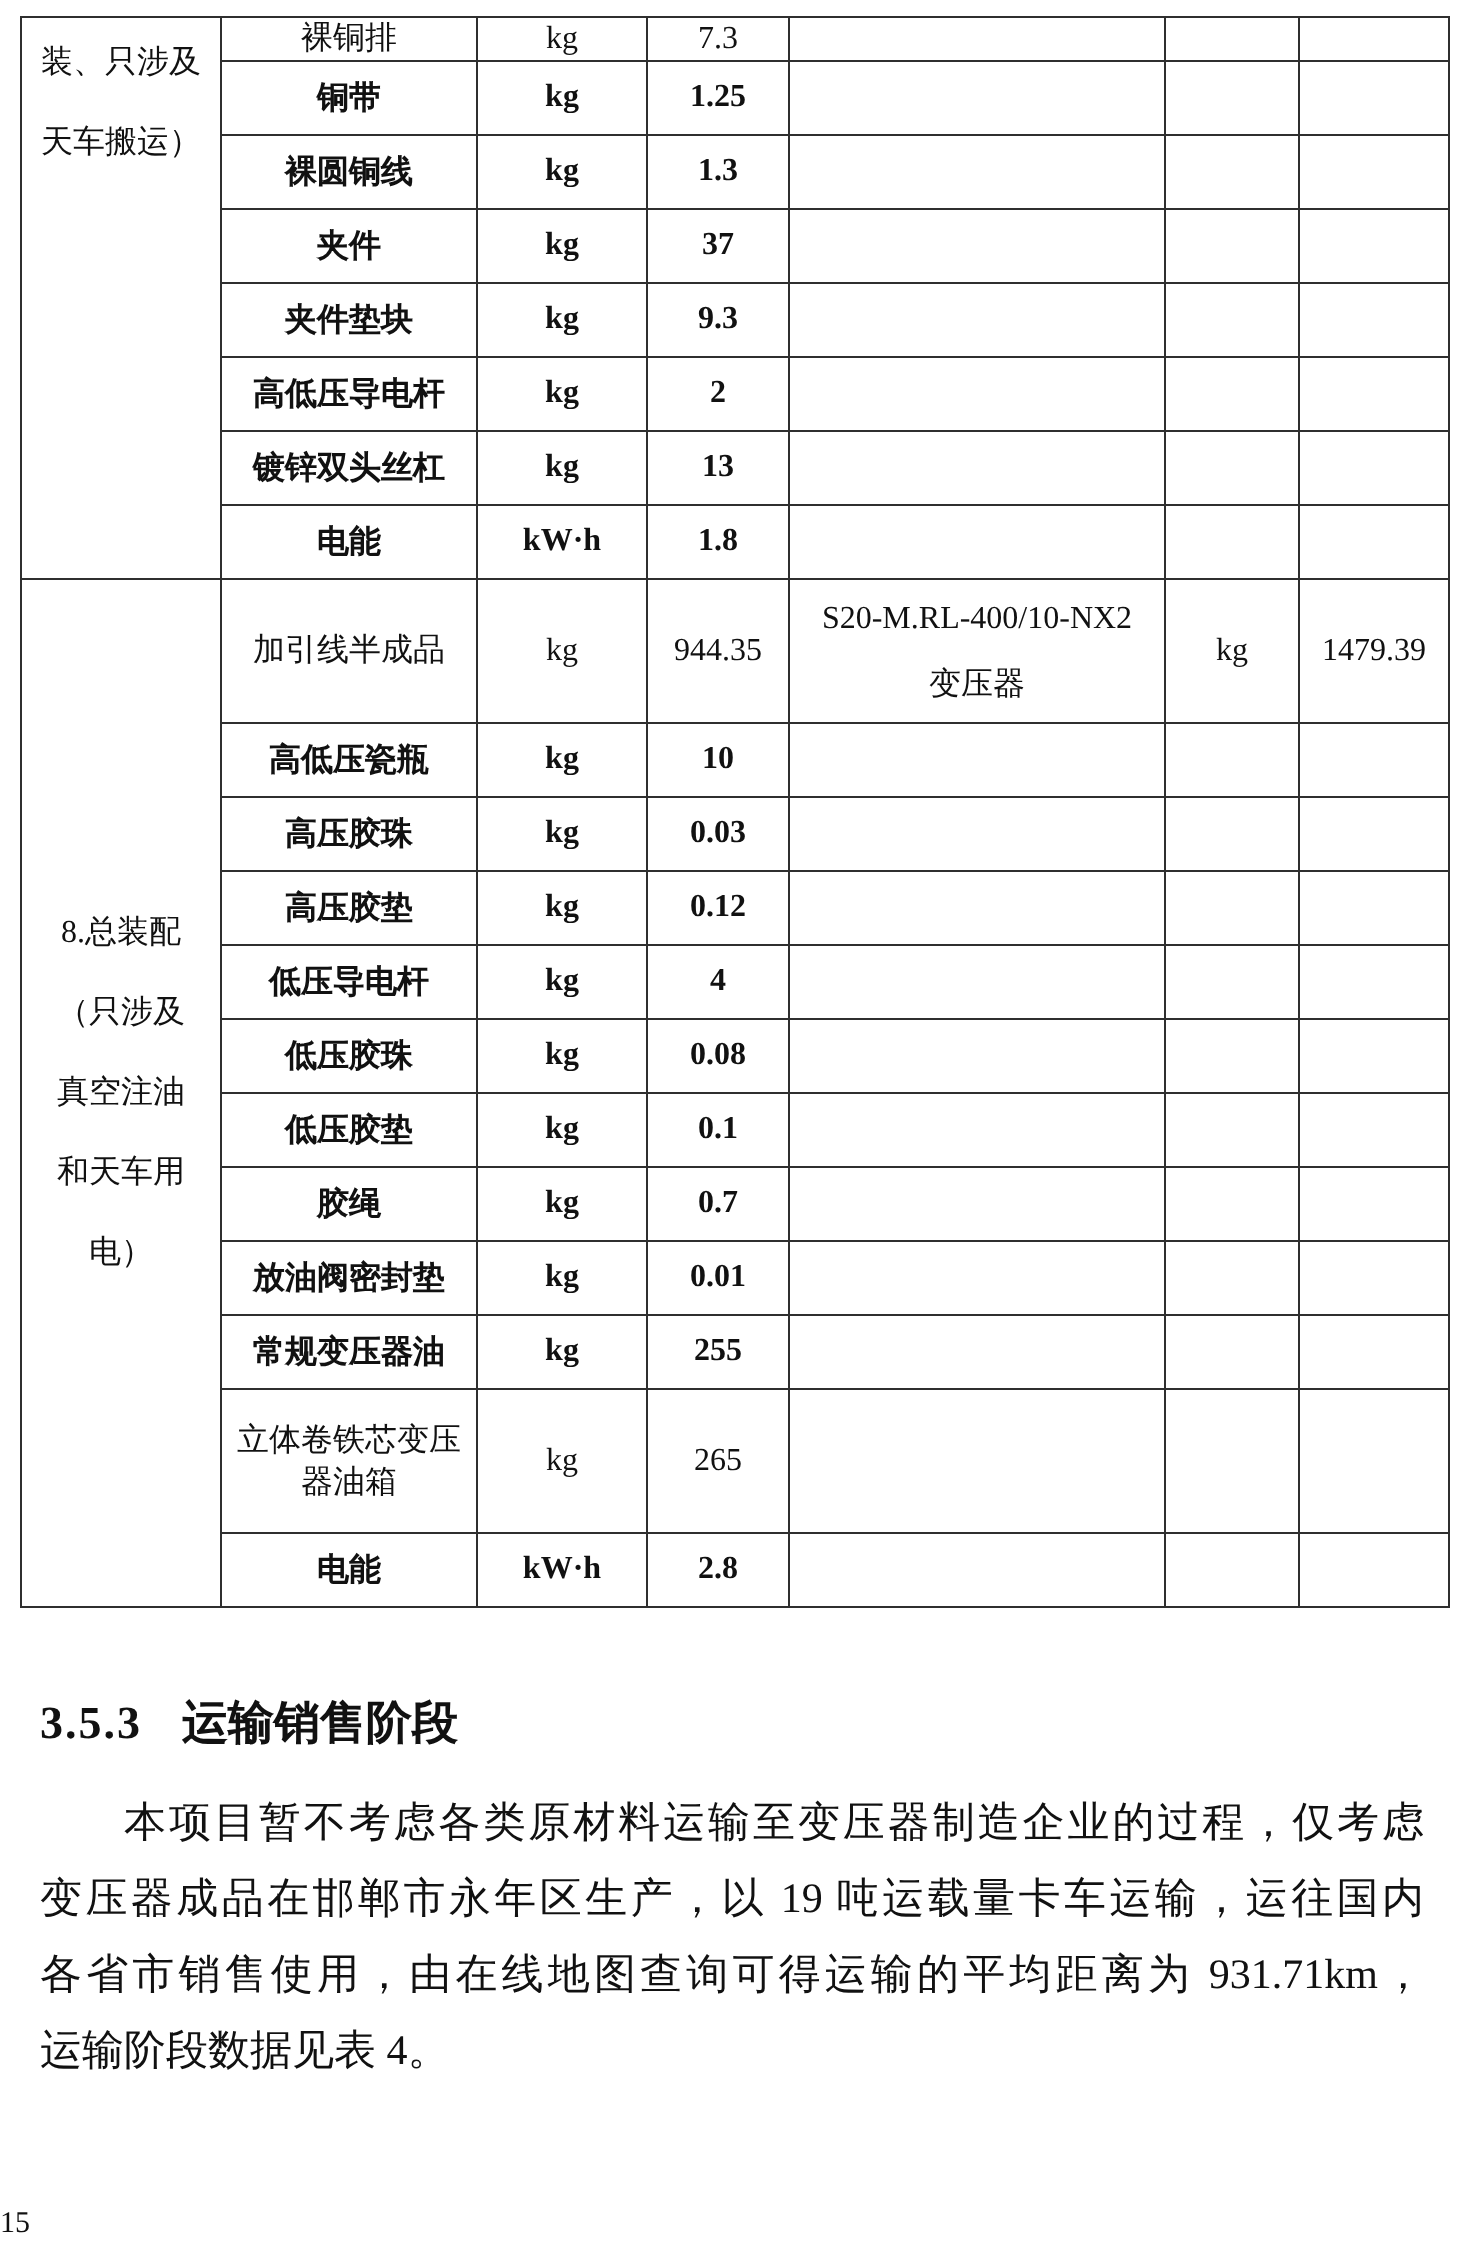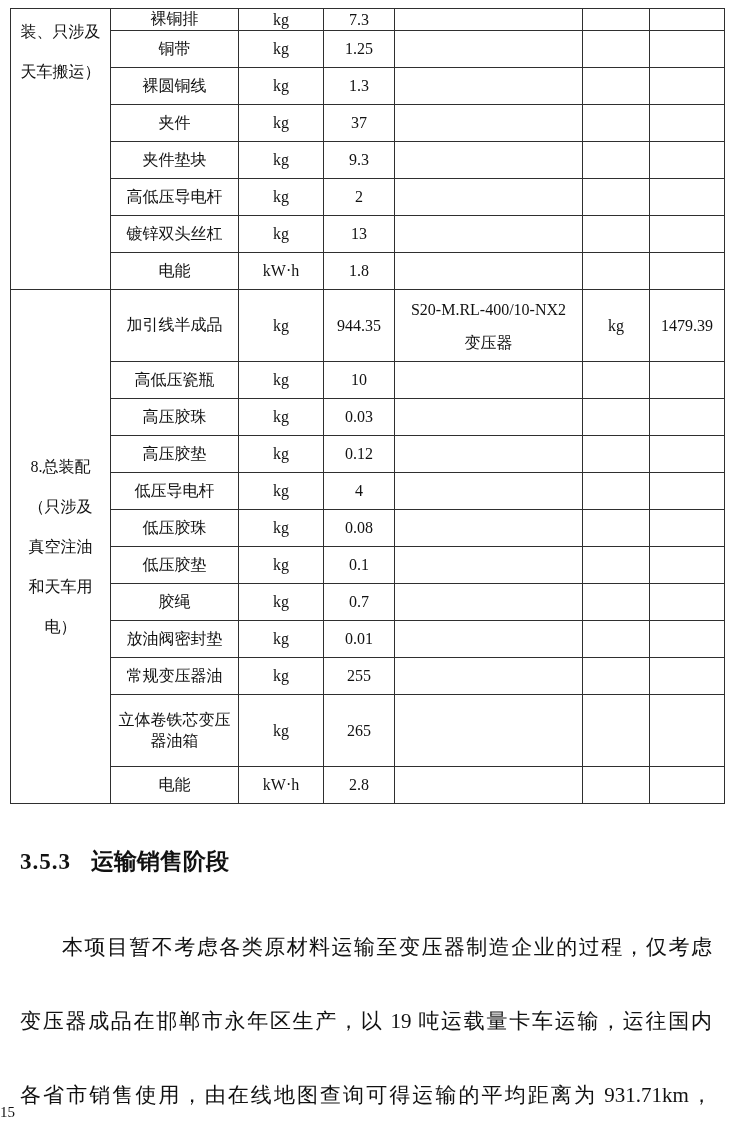--- a/index.html
+++ b/index.html
@@ -21,21 +21,21 @@
   }
   table.materials td {
     border:1px solid #2f2f2f;
     text-align:center;
     vertical-align:middle;
     font-size:16px;
     padding:0 2px;
     overflow:hidden;
     word-break:break-all;
   }
-  tr.row-std   { height:37px; }
+  tr.row-std   { height:37px;font-weight:bold; }
   tr.row-first { height:22px; }
   tr.row-tall  { height:72px; }
   td.split     { border-bottom:3px double #8f8f8f; }
 
   td.stage-cell { line-height:40px; }
   td.stage-cell.valign-top { vertical-align:top; padding-top:3px; }
   .stage-line   { line-height:40px; white-space:nowrap; }
 
   .product-line { line-height:33px; white-space:nowrap; font-size:16px;text-align:center; }
 
@@ -50,21 +50,20 @@
   
   .body-paragraph {
     position:absolute; left:20px; top:892px;
     width:692px;
     font-size:21px;
   }
   .para-line {
     line-height:38px;
     text-align:justify;
     text-align-last:justify;
-    margin-top:36px;
   }
   .para-line.first { text-indent:2em; }
   .para-line.last  { text-align:center; text-align-last:left; }
 
   
   .page-number {
     position:absolute; left:0; top:1104px;
     width:730px;
     font-size:15px;
   }

